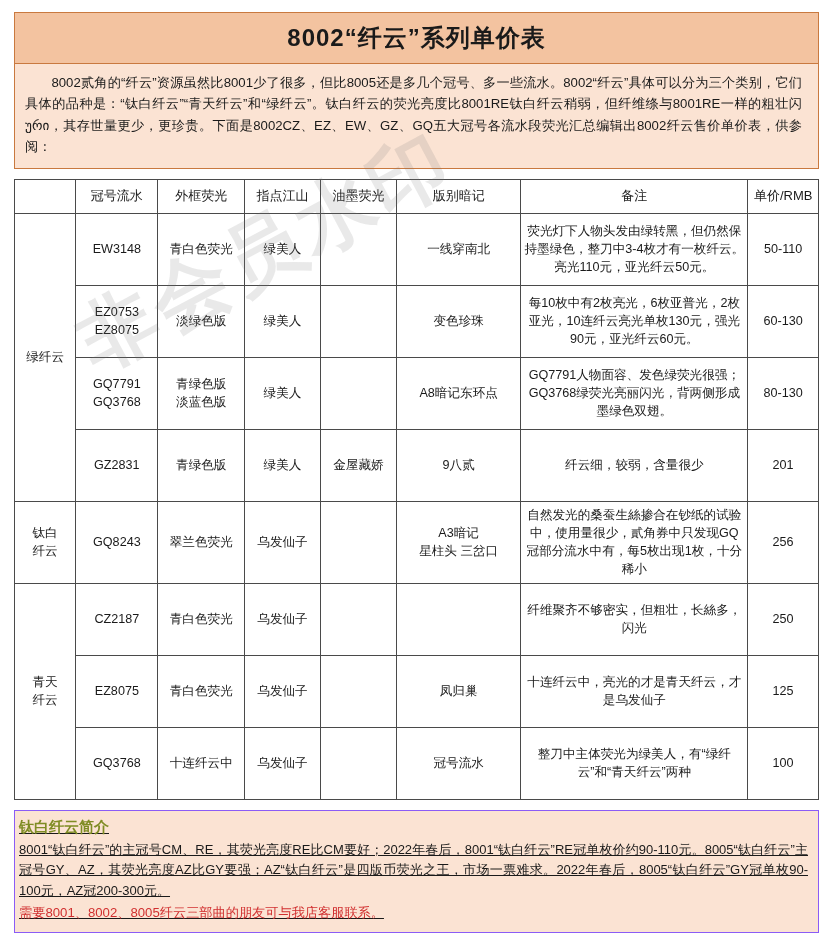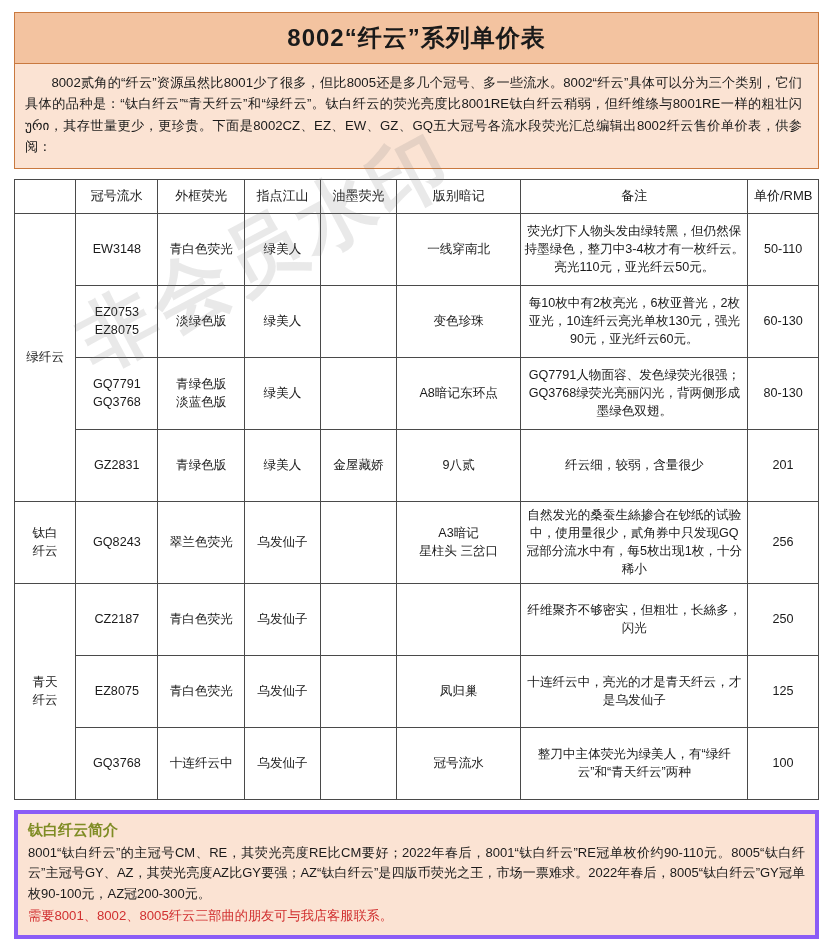--- a/index.html
+++ b/index.html
@@ -83,24 +83,25 @@
     font-size: 78px;
     color: rgba(120,120,120,0.16);
     transform: rotate(-28deg);
     font-weight: bold;
     pointer-events: none;
     white-space: nowrap;
     letter-spacing: 4px;
   }
 
   .footer {
-    border: 4px solid #8b5cf6;
+    border: 1px solid #8b5cf6;
     background: #fbe3d3;
     margin-top: 10px;
-    padding: 7px 10px 9px 10px;
+    padding: 7px 10px 9px 4px;
+    text-decoration: underline;
   }
   .footer h3 {
     margin: 0 0 3px 0;
     font-size: 15px;
     color: #7f8c24;
     font-weight: bold;
   }
   .footer p {
     margin: 0;
     font-size: 13px;

